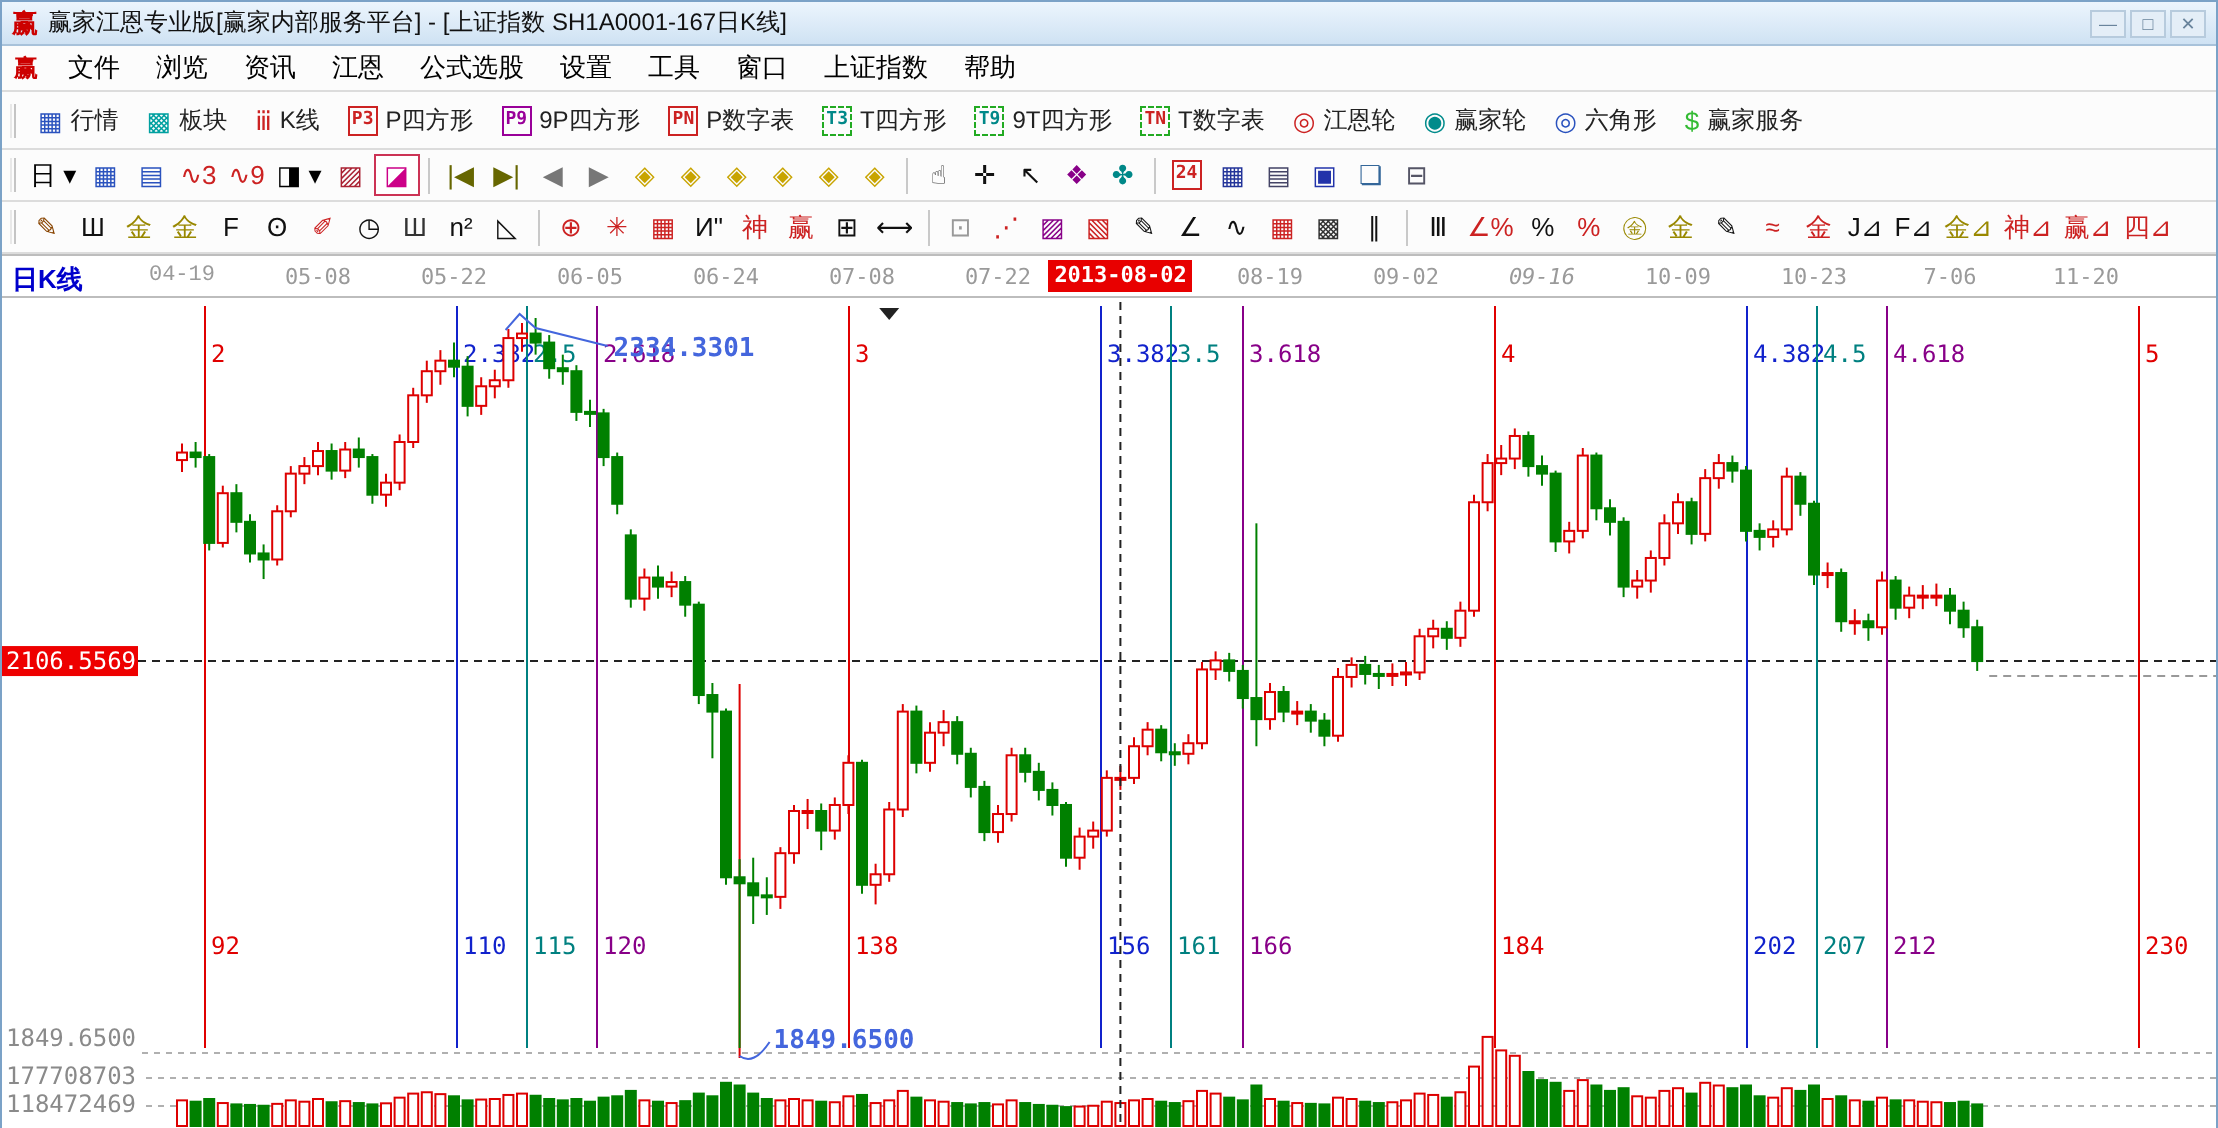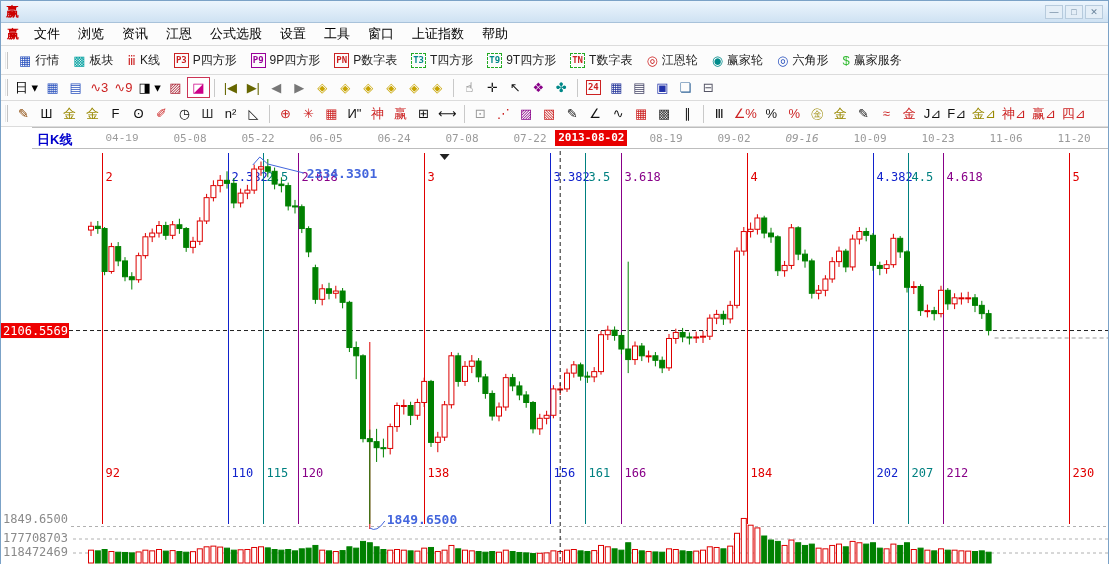--- a/index.html
+++ b/index.html
@@ -32,38 +32,39 @@
   .b-glyph { font-size:13px; line-height:1; }
   .b-badge { font:bold 9px/1 "DejaVu Sans Mono",monospace; border:1px solid; padding:2px 1px; }
   .b-badge.dashed { border-style:dashed; border-color:#22aa22; }
 
   .tb-ico { min-width:23px; height:21px; display:flex; align-items:center; justify-content:center;
     font-size:13px; line-height:1; padding:0 2px; border:1px solid transparent; background:transparent; white-space:nowrap; }
   .tb-ico.sel { border:1px solid #cc3355; background:#fff; }
 
   .daterow { height:22px; flex:0 0 22px; position:relative; background:#fff;
     border-top:1px solid #bdbdbd; border-bottom:1px solid #bdbdbd;
-    font:11px "DejaVu Sans Mono",monospace; color:#9a9a9a;margin-left:31px; }
+    font:11px "DejaVu Sans Mono",monospace; color:#9a9a9a; }
   .pane-label { position:absolute; left:5px; top:3px; color:#0000cc;
     font:bold 13px "Liberation Sans","DejaVu Sans",sans-serif; }
   .date-label { position:absolute; top:4px; width:60px; margin-left:-30px; text-align:center; }
   .cursor-date { position:absolute; top:2px; height:16px; line-height:15px; padding:0 3px;
     background:#e80000; color:#fff;font-weight:bold; }
 
   .chart { position:relative; flex:1 1 auto; background:#fff; }
   .chart svg { display:block; }
   svg text { font-family:"DejaVu Sans Mono",monospace; }
 </style>
 </head>
 <body>
 
 <div class="window">
 
   <div class="titlebar">
     <span class="applogo">赢</span>
+    <span class="title-text">赢家江恩专业版[赢家内部服务平台] - [上证指数  SH1A0001-167日K线]</span>
     <span class="win-controls" id="win-controls">
         <span class="win-btn">—</span>
         <span class="win-btn">□</span>
         <span class="win-btn">✕</span>
       </span>
   </div>
 
   <div class="menubar" id="menubar">
     <span class="applogo">赢</span>
   <span class="menu-item">文件</span>
@@ -228,21 +229,21 @@
       <span class="date-label" style="left: 226px;">05-22</span>
       <span class="date-label" style="left: 294px;">06-05</span>
       <span class="date-label" style="left: 362px;">06-24</span>
       <span class="date-label" style="left: 430px; text-align: center;">07-08</span>
       <span class="date-label" style="left: 498px;">07-22</span>
       <span class="date-label" style="left: 634px;">08-19</span>
       <span class="date-label" style="left: 702px;">09-02</span>
       <span class="date-label" style="left: 770px; font-style: italic;">09-16</span>
       <span class="date-label" style="left: 838px;">10-09</span>
       <span class="date-label" style="left: 906px;">10-23</span>
-      <span class="date-label" style="left: 974px;">11-06</span>
+      <span class="date-label" style="left: 974px;">7-06</span>
       <span class="date-label" style="left: 1042px;">11-20</span>
       <span class="cursor-date" style="left: 523.2px; background: rgb(232, 0, 0);">2013-08-02</span>
     </div>
 
   <div class="chart">
     <svg id="chartsvg" width="1109" height="416" viewBox="0 148 1109 416" xmlns="http://www.w3.org/2000/svg">
         <line x1="101.5" y1="152" x2="101.5" y2="523" stroke="#e00000" stroke-width="1"></line>
         <text x="104.5" y="180" fill="#e00000" font-size="12">2</text>
         <text x="104.5" y="476" fill="#e00000" font-size="12">92</text>
         <line x1="227.5" y1="152" x2="227.5" y2="523" stroke="#1122cc" stroke-width="1"></line>

